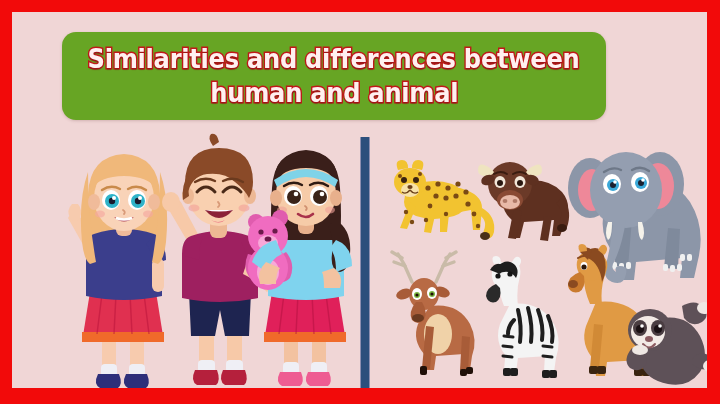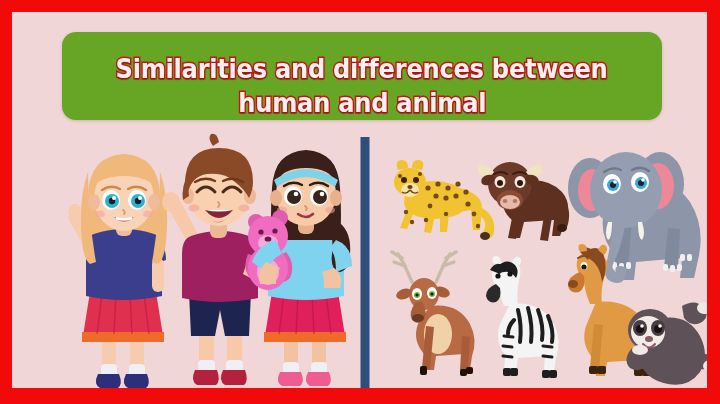--- a/index.html
+++ b/index.html
@@ -13,25 +13,25 @@
     background:#F20A0A;
   }
   .canvas{
     position:absolute;left:12px;top:12px;
     width:695px;height:376px;
     background:#F0D6D6;
     overflow:hidden;
   }
   
   .title-box{
-    position:absolute;left:50px;top:20px;width:600px;height:88px;
+    position:absolute;left:50px;top:20px;width:544px;height:88px;
     background:#67A524;
     border-radius:14px;
     box-shadow:0 1px 3px rgba(120,70,70,.25);
-    display:flex;align-items:center;justify-content:flex-end;
+    display:flex;align-items:center;justify-content:center;
     flex-direction:column;
   }
   .title-line{
     font-family:"DejaVu Sans",sans-serif;
     font-weight:bold;
     font-size:26px;
     line-height:34px;
     letter-spacing:-0.3px;
     color:#FFF0F0;
     text-align:center;

